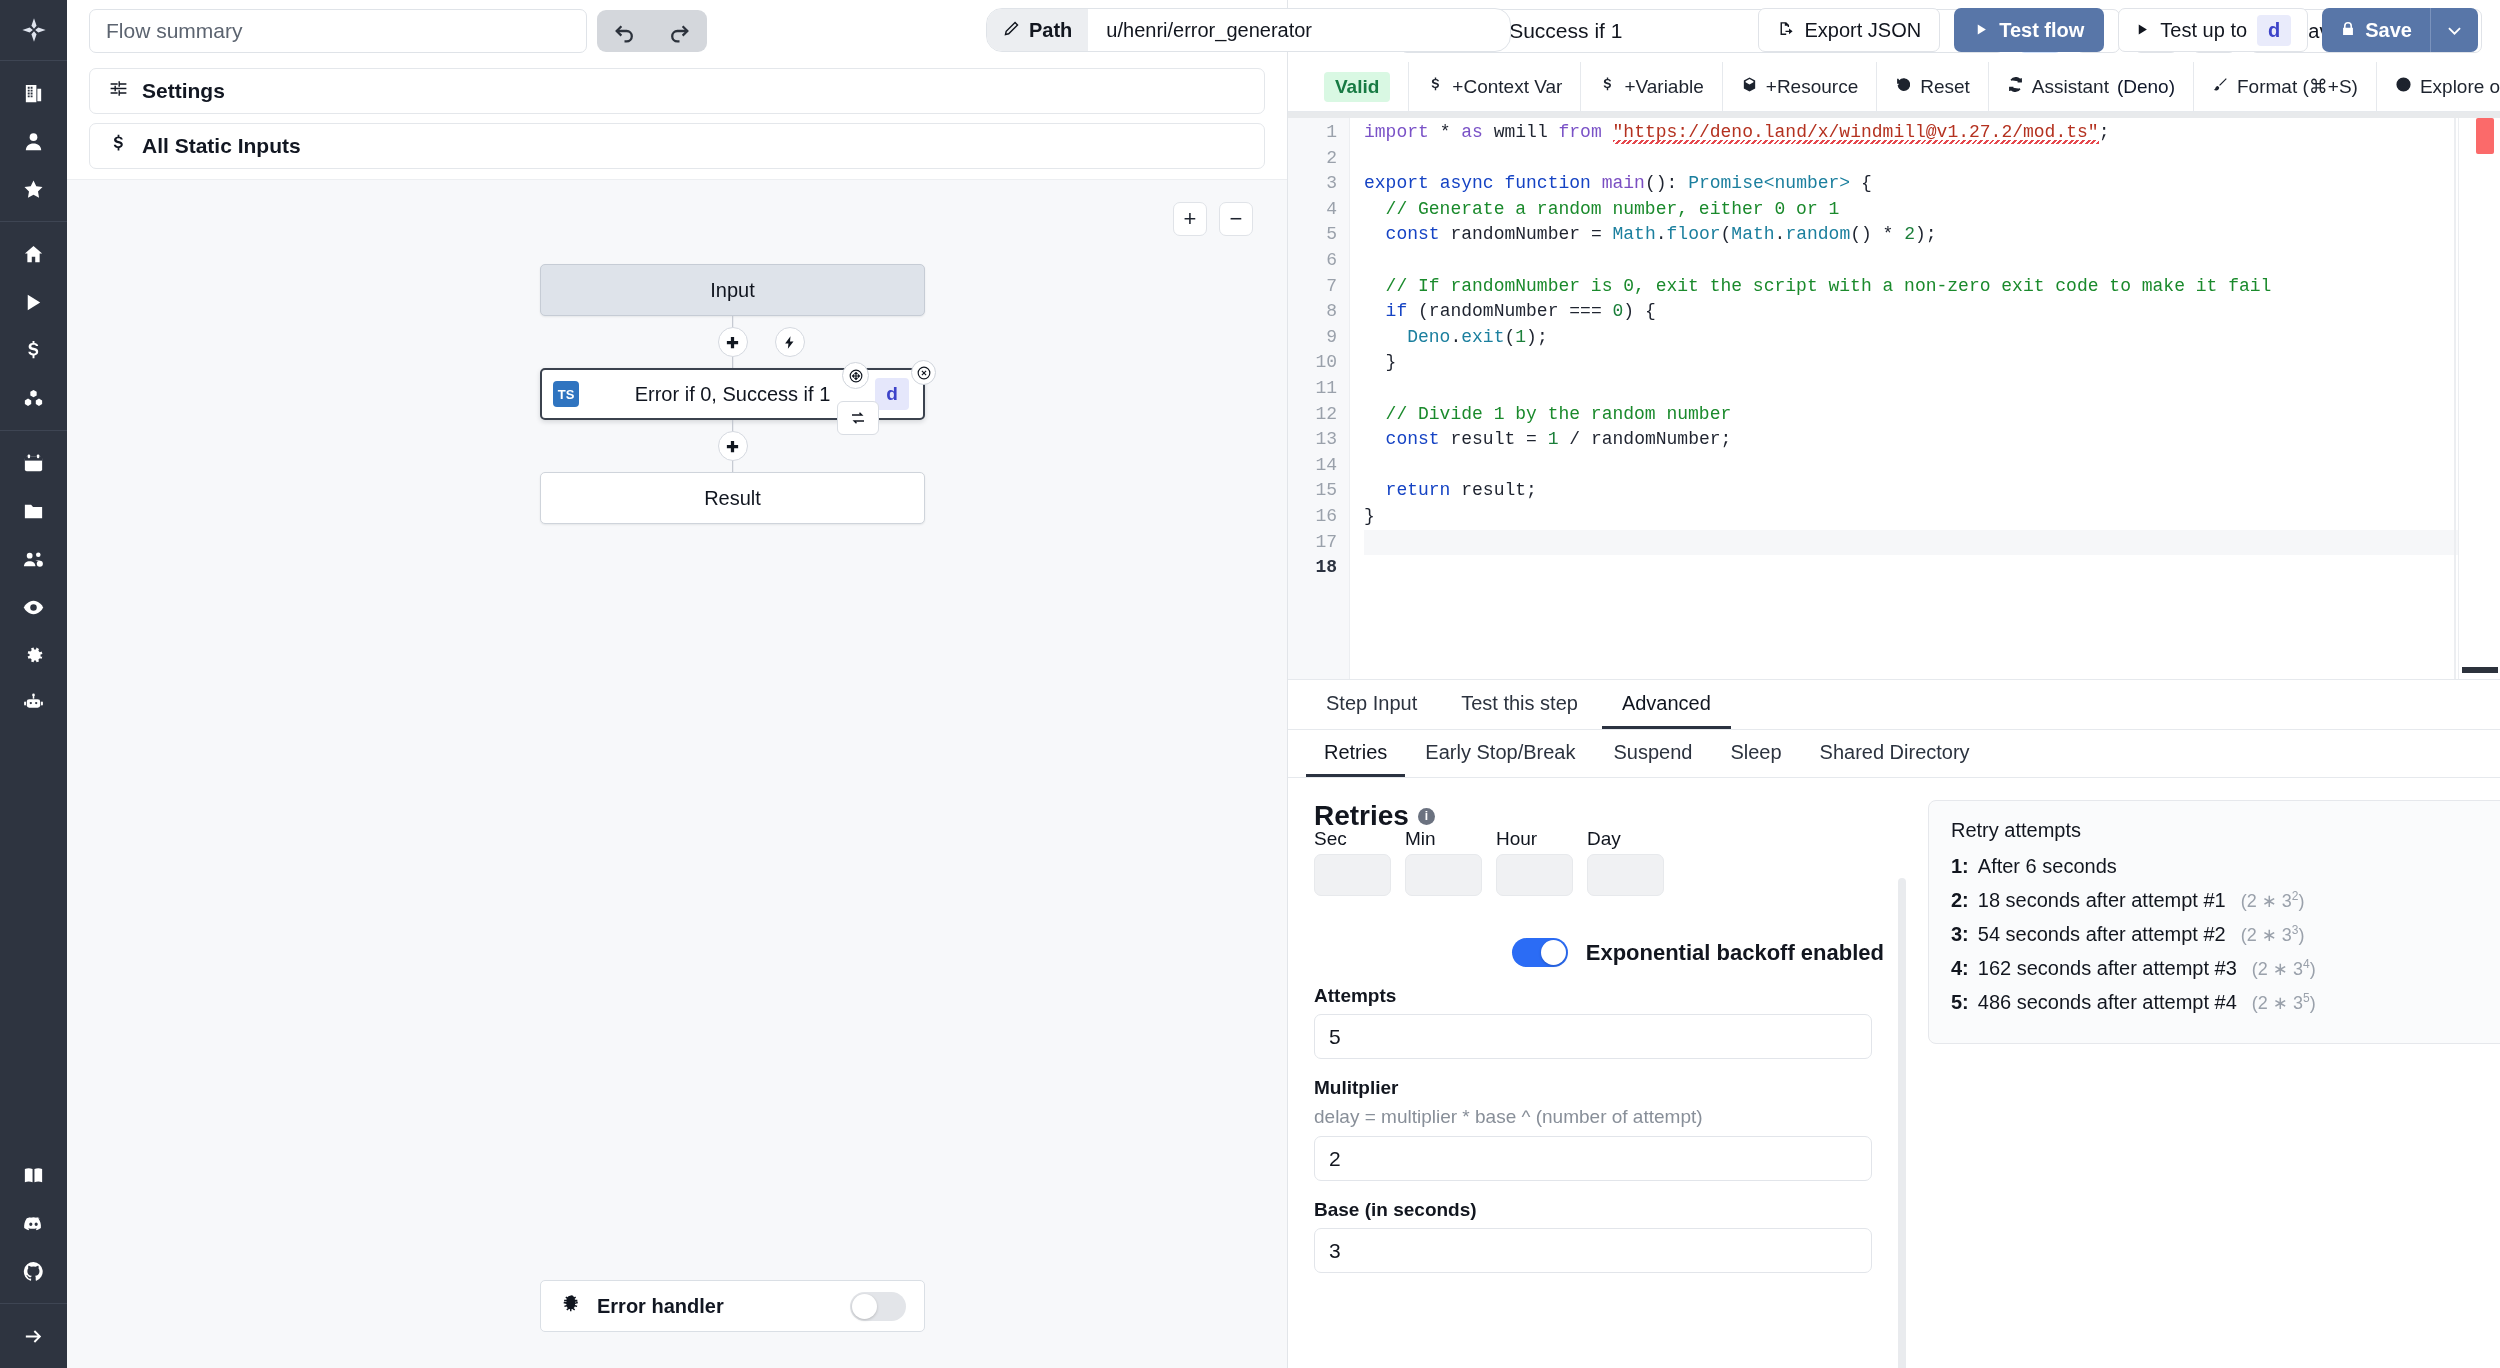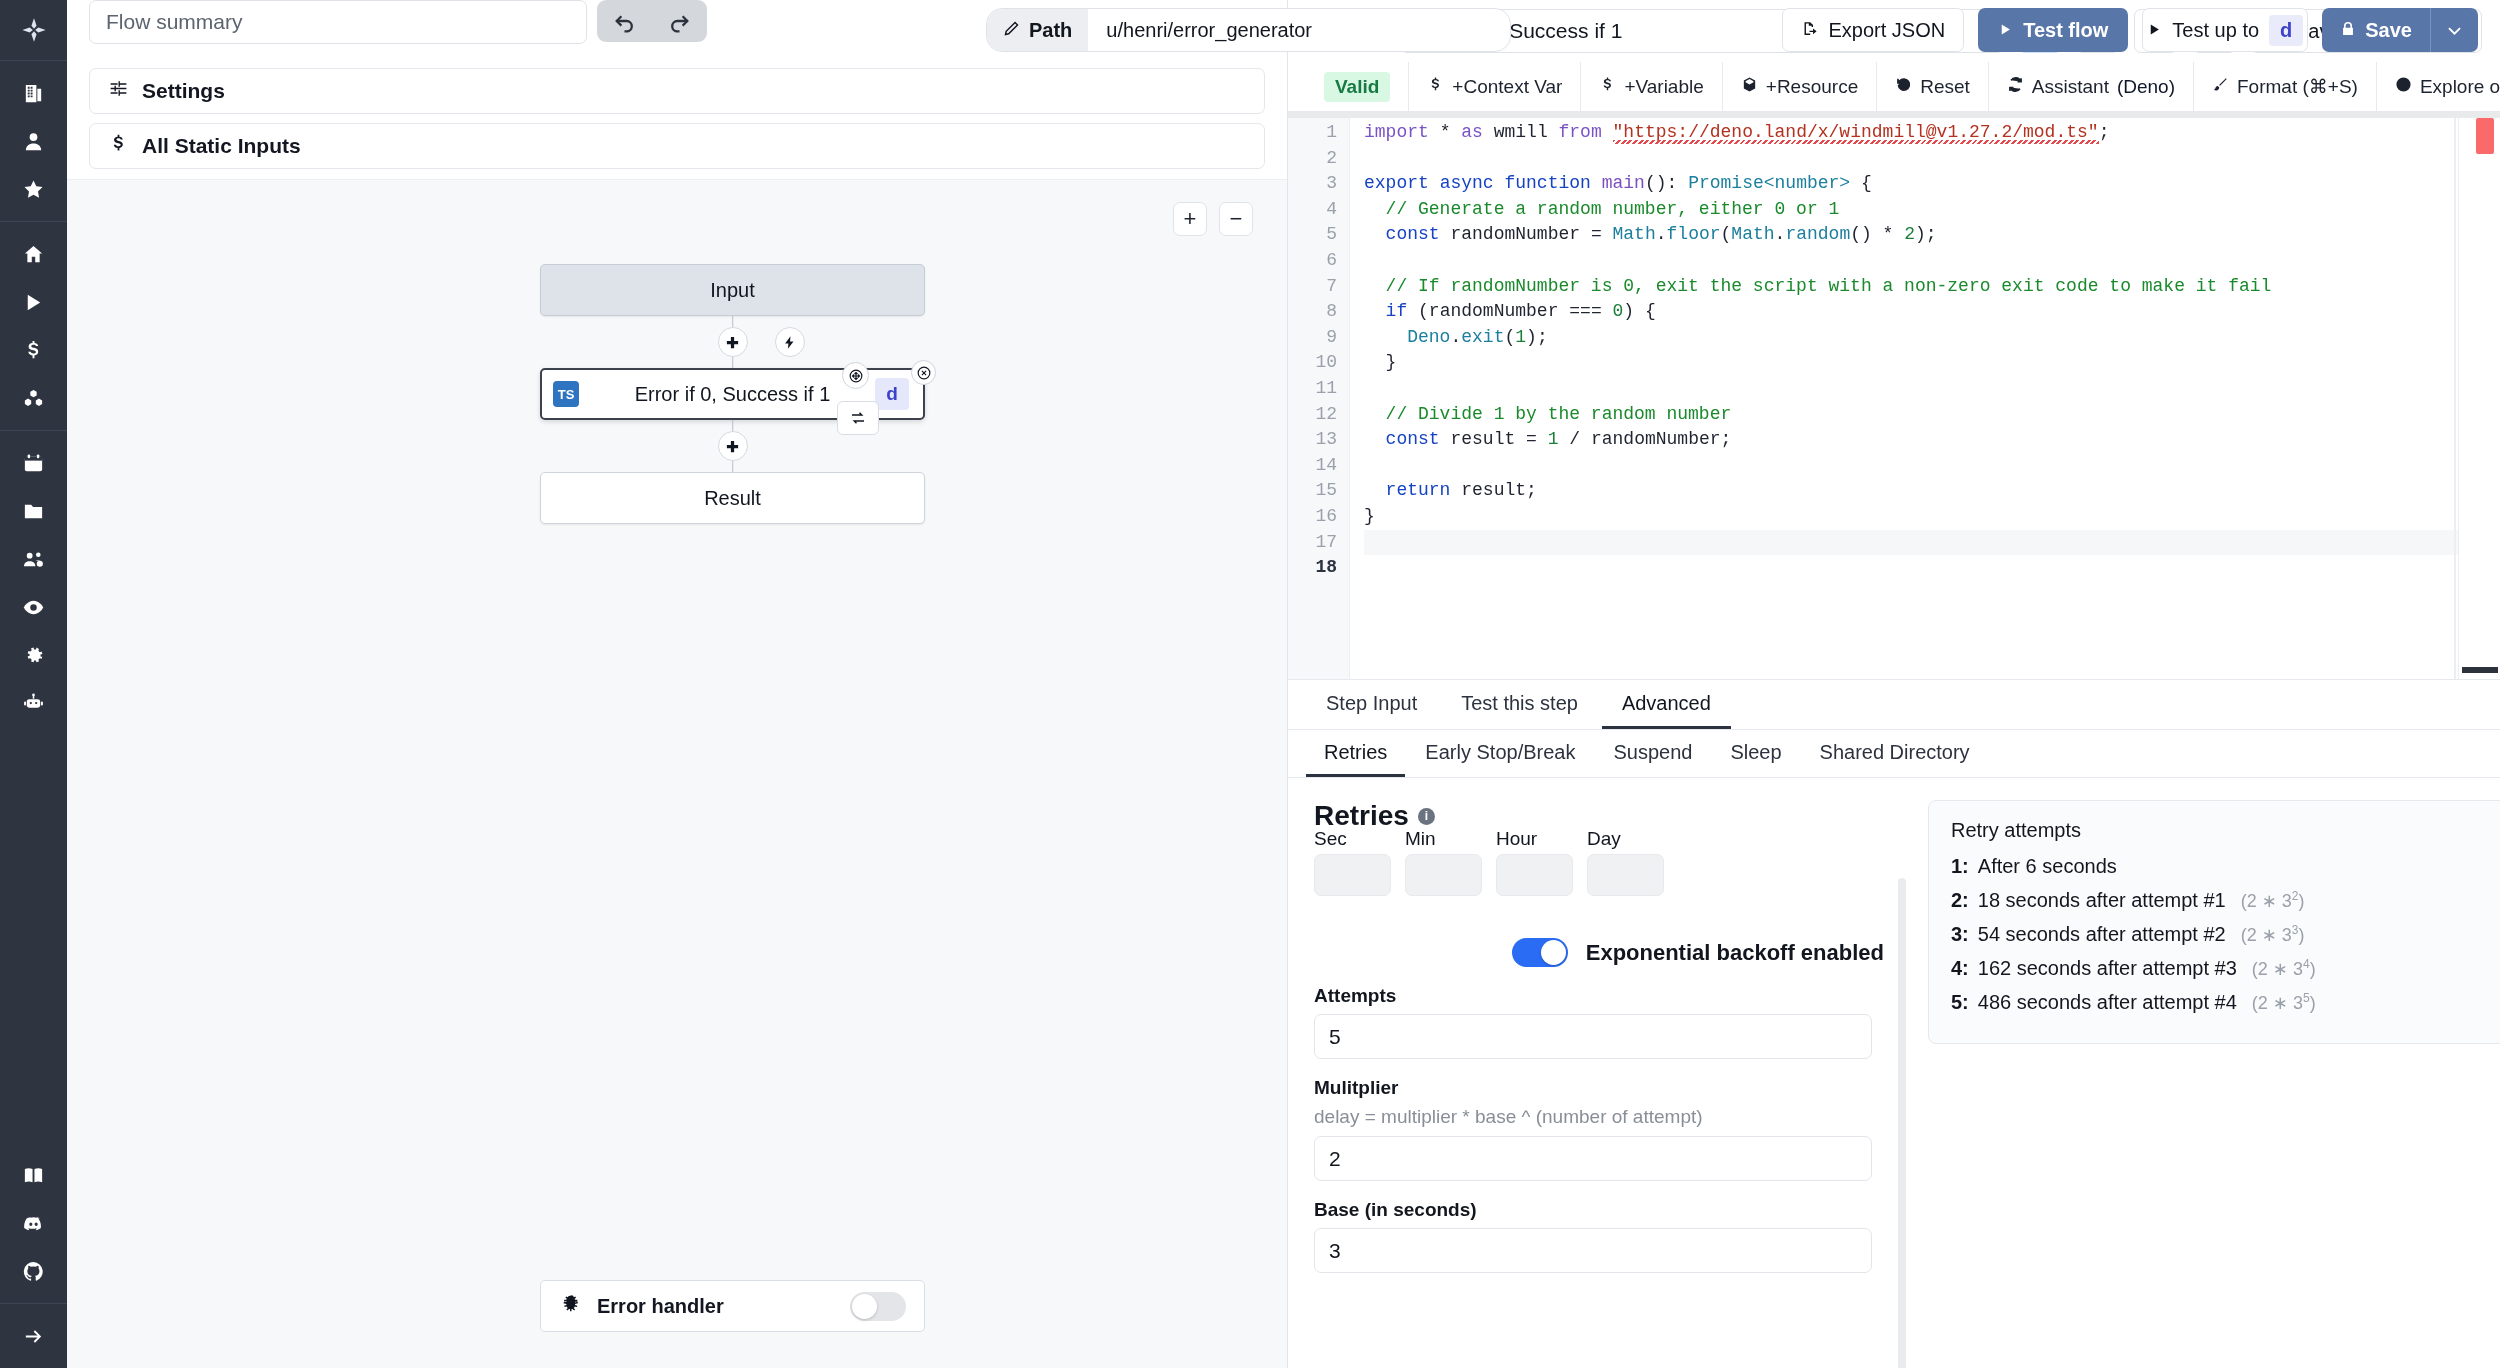--- a/index.html
+++ b/index.html
@@ -28,21 +28,21 @@
   .rail-btn svg { width: 23px; height: 23px; fill: #ffffff; }
   .rail-spacer { flex: 1 1 auto; }
 
   
   .flowpane {
     width: 1221px; flex: 0 0 1221px; height: 1368px;
     background: #ffffff; display: flex; flex-direction: column;
     border-right: 1px solid #e2e5e9;
   }
   .topbar {
-    height: 62px; flex: 0 0 62px; display: flex; align-items: flex-start;
+    height: 62px; flex: 0 0 62px; display: flex; align-items: center;
     padding: 0 22px; gap: 10px; background: #fff;
   }
   .summary-input {
     width: 498px; height: 44px; border: 1px solid #dfe3e8; border-radius: 7px;
     padding: 0 16px; font-size: 21px; color: #1f2430; outline: none;
     font-family: "Liberation Sans", sans-serif;
   }
   .summary-input::placeholder { color: #5c6470; }
   .undo-redo {
     display: flex; background: #d4d7dc; border-radius: 9px; overflow: hidden;
@@ -778,21 +778,21 @@
           <path d="M5 3h8l4 4v3h-2V8h-4V5H7v14h6v2H5V3zm12 9l5 4-5 4v-3h-5v-2h5v-3z"></path>
         </svg></span>
     <span>Export JSON</span>
   </div>
   <div style="height:44px; border-radius:7px; background:#5876a8; display:flex; align-items:center; gap:10px; padding:0 20px; cursor:pointer; font-size:20px; color:#fff; font-weight:700;">
     <span><svg viewBox="0 0 24 24" width="15" height="15" fill="#fff">
           <path d="M6 4l13 8-13 8V4z"></path>
         </svg></span>
     <span>Test flow</span>
   </div>
-  <div style="height:44px; border:1px solid #e0e3e8; border-radius:7px; background:#fff; display:flex; align-items:center; gap:10px; padding:0 4px; cursor:pointer; font-size:20px; color:#12161f;">
+  <div style="height:44px; border:1px solid #e0e3e8; border-radius:7px; background:#fff; display:flex; align-items:center; gap:10px; padding:0 16px; cursor:pointer; font-size:20px; color:#12161f;">
     <span><svg viewBox="0 0 24 24" width="15" height="15" fill="#12161f">
           <path d="M6 4l13 8-13 8V4z"></path>
         </svg></span>
     <span>Test up to</span>
     <span style="background:#e9ebfb; color:#3d43c9; font-weight:700; border-radius:4px; padding:4px 11px;">d</span>
   </div>
   <div style="height:44px; border-radius:7px; background:#5876a8; display:flex; align-items:stretch; cursor:pointer; overflow:hidden;">
     <div style="display:flex; align-items:center; gap:9px; padding:16px 18px; font-size:20px; color:#fff; font-weight:700;">
       <span><svg viewBox="0 0 24 24" width="16" height="16" fill="#fff">
             <path d="M6 10V7.5a6 6 0 0 1 12 0V10h1.4v11H4.6V10H6zm2.4 0h7.2V7.5a3.6 3.6 0 0 0-7.2 0V10z"></path>

